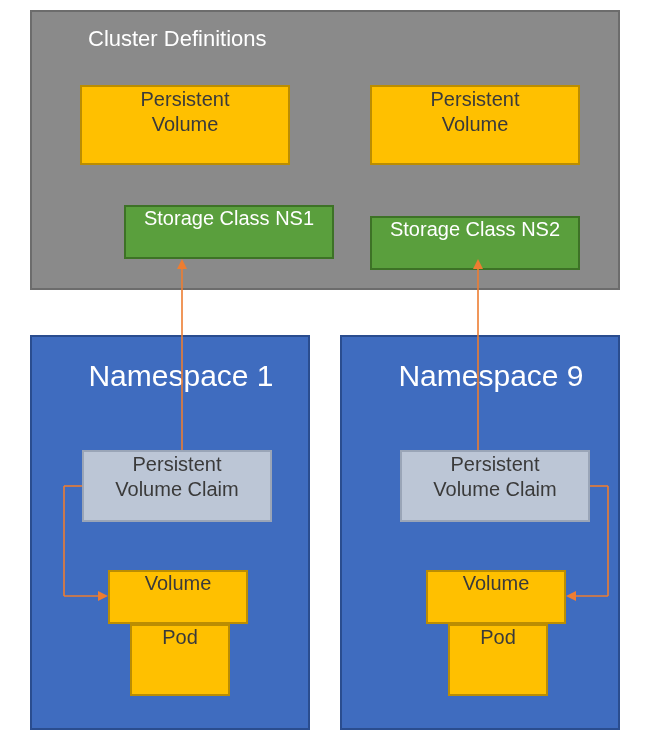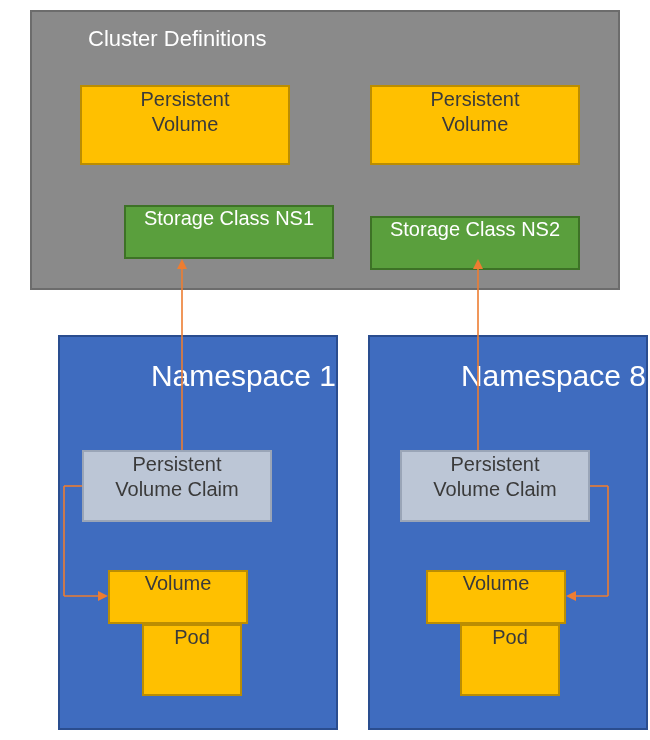--- a/index.html
+++ b/index.html
@@ -40,23 +40,22 @@
   .sc {
     background: #5a9f3d;
     border-color: #3d7226;
     color: #ffffff;
     font-size: 20px;
   }
   .ns {
     background: #3f6cbf;
     border-color: #2a4d8f;
     align-items: flex-start;
-    justify-content: flex-end;
+    justify-content: center;
     padding: 22px 0 0 22px;
-    margin-left: 28px;
   }
   .ns-title {
     color: #ffffff;
     font-size: 30px;
     font-weight: 400;
   }
   .pvc {
     background: #bcc6d6;
     border-color: #9aa5b7;
     color: #3a3a3a;
@@ -67,21 +66,20 @@
     background: #ffc000;
     border-color: #bb8d02;
     color: #3a3a3a;
     font-size: 20px;
   }
   .pod {
     background: #ffc000;
     border-color: #bb8d02;
     color: #3a3a3a;
     font-size: 20px;
-    margin-left: 12px;
   }
   line {
     stroke: #ed7d31;
     stroke-width: 1.6;
   }
   polygon {
     fill: #ed7d31;
   }
 </style>
 </head>
@@ -105,21 +103,21 @@
 
 <div class="box sc" style="left:370px; top:216px; width:210px; height:54px;">
   <span>Storage Class NS2</span>
 </div>
 
 <div class="box ns" style="left:30px; top:335px; width:280px; height:395px;">
   <span class="ns-title">Namespace 1</span>
 </div>
 
 <div class="box ns" style="left:340px; top:335px; width:280px; height:395px;">
-  <span class="ns-title">Namespace 8</span>
+  <span class="ns-title">Namespace 9</span>
 </div>
 
 <div class="box pvc" style="left:82px; top:450px; width:190px; height:72px;">
   <span>Persistent<br>Volume Claim</span>
 </div>
 
 <div class="box pvc" style="left:400px; top:450px; width:190px; height:72px;">
   <span>Persistent<br>Volume Claim</span>
 </div>
 

